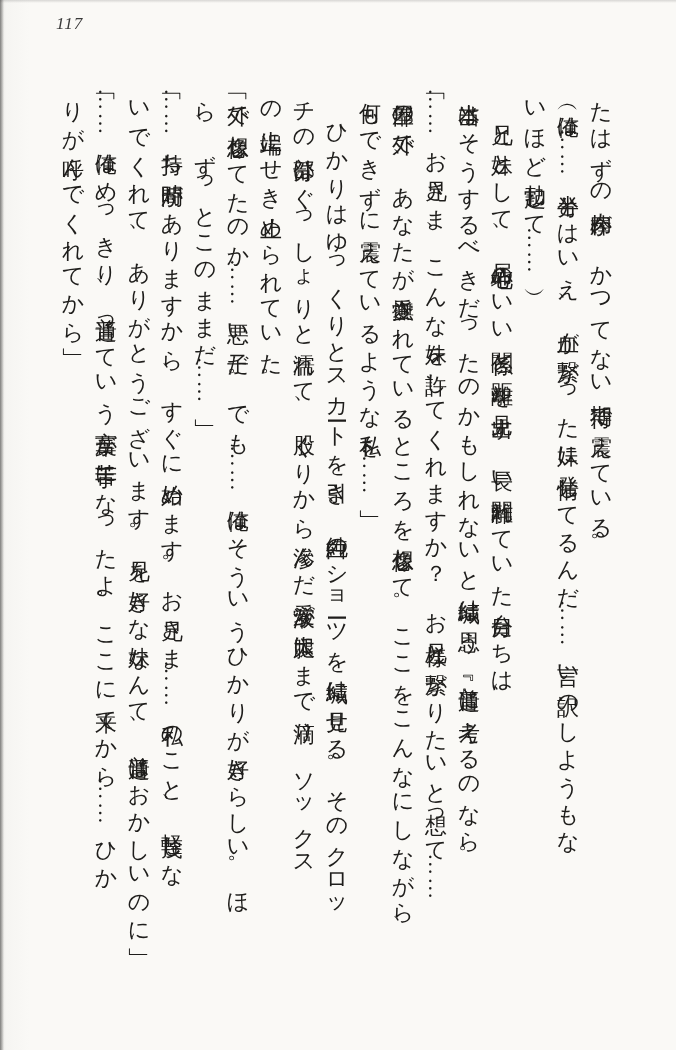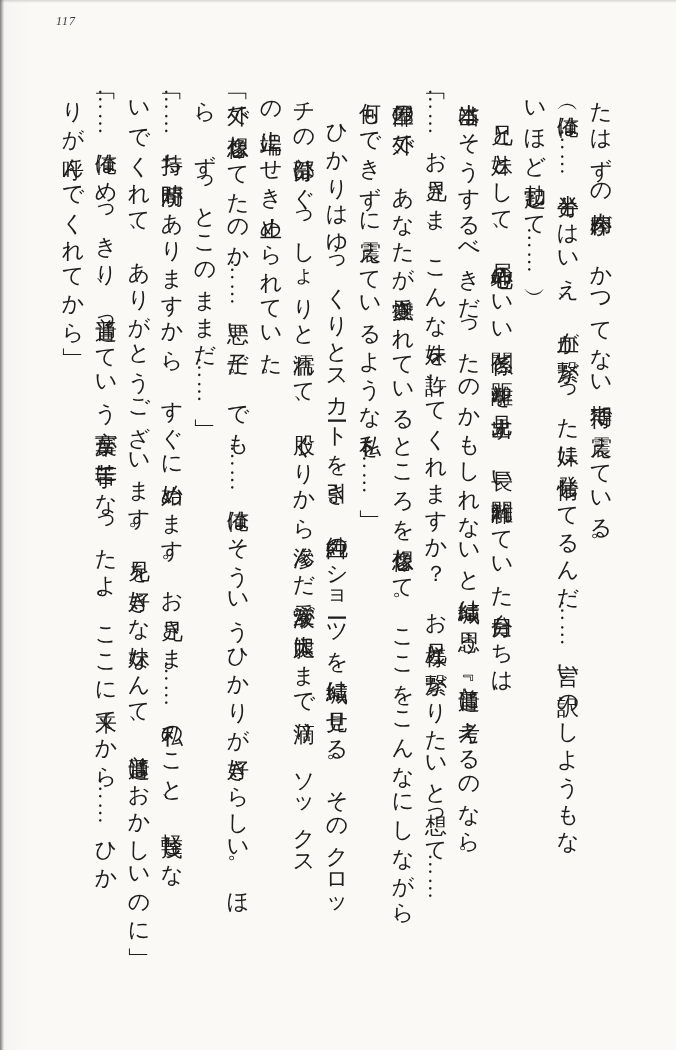--- a/index.html
+++ b/index.html
@@ -28,21 +28,21 @@
   .edge-shadow-top {
     position: absolute;
     left: 0; top: 0; right: 0;
     height: 3px;
     background: linear-gradient(180deg, rgba(60,60,60,0.18), rgba(60,60,60,0.0));
   }
   .page-number {
     position: absolute;
     top: 14px;
     left: 56px;
-    font-size: 12px;
+    font-size: 17px;
     font-style: italic;
     color: #3a3a3a;
     letter-spacing: 1px;
   }
   .text-block {
     position: absolute;
     top: 86px;
     right: 58px;
     width: 562px;
     height: 940px;

